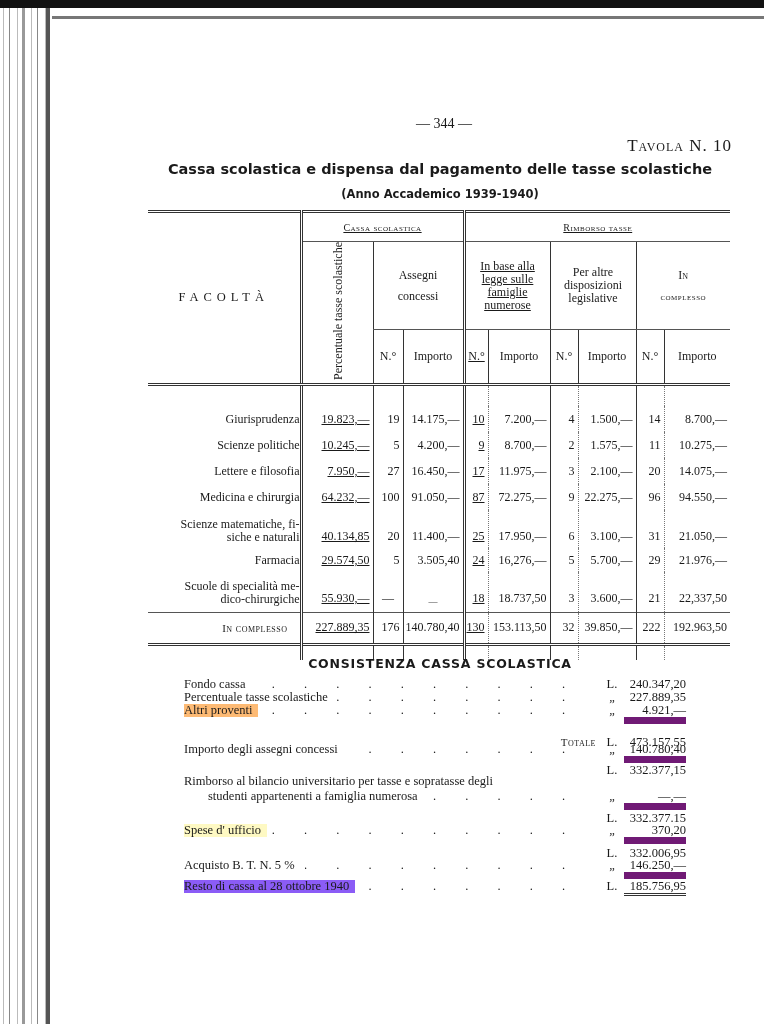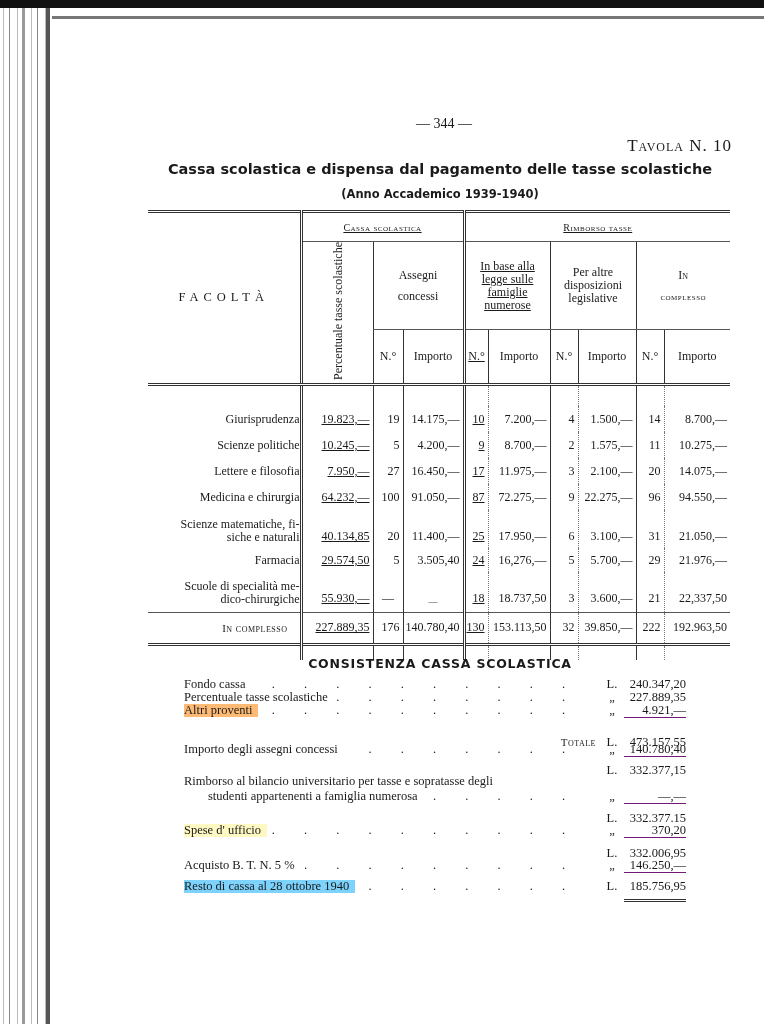--- a/index.html
+++ b/index.html
@@ -36,21 +36,21 @@
   .dotted { border-left:1px dotted #777; }
   .tot-label { text-align:right; padding-right:12px !important; font-size:11px; letter-spacing:0.5px; }
 
   .cons-title { position:absolute; left:150px; width:580px; top:656px; text-align:center;
     font-family:"DejaVu Sans","Liberation Sans",sans-serif; font-weight:bold; font-size:12.5px; letter-spacing:0.8px; }
   .cons-row { position:absolute; left:184px; width:502px; height:13px; font-size:12.5px; line-height:13px; }
   .cons-row .lbl { position:absolute; left:0; }
   .cons-row .dots { position:absolute; left:0; right:108px; text-align:right; letter-spacing:13px; overflow:hidden; white-space:nowrap; }
   .cons-row .cur { position:absolute; left:421px; width:14px; text-align:center; }
   .cons-row .amt { position:absolute; right:0; width:62px; text-align:right; }
-  .ul { border-bottom:1px solid #701a75; }
+  .ul { border-bottom:7px solid #701a75; }
   .udl { border-bottom:3px double #333; }
   .totale { position:absolute; right:90px; font-size:11px; letter-spacing:0.5px; }
 </style>
 </head>
 <body>
 
 <div class="binding">
     <div class="edge"></div>
     <div class="edge2"></div>
   </div>
@@ -295,16 +295,16 @@
   <span class="amt">332.006,95</span>
 </div>
 <div class="cons-row" style="top:859px">
   <span class="dots">. . . . . . . . . . . .</span>
   <span class="lbl" style="background:#fff;padding-right:10px">Acquisto B. T. N. 5 %</span>
   <span class="cur">„</span>
   <span class="amt ul">146.250,—</span>
 </div>
 <div class="cons-row" style="top:880px">
   <span class="dots">. . . . . . . . . . . .</span>
-  <span class="lbl" style="background:#7dd3fc;padding-right:6px">Resto di cassa al 28 ottobre 1940</span>
-  <span class="cur">L.</span>
-  <span class="amt udl" style="padding-bottom:6px">185.756,95</span>
+  <span class="lbl" style="background:#8b5cf6;padding-right:6px">Resto di cassa al 28 ottobre 1940</span>
+  <span class="cur">L.</span>
+  <span class="amt udl" style="">185.756,95</span>
 </div>
 
 </body></html>

